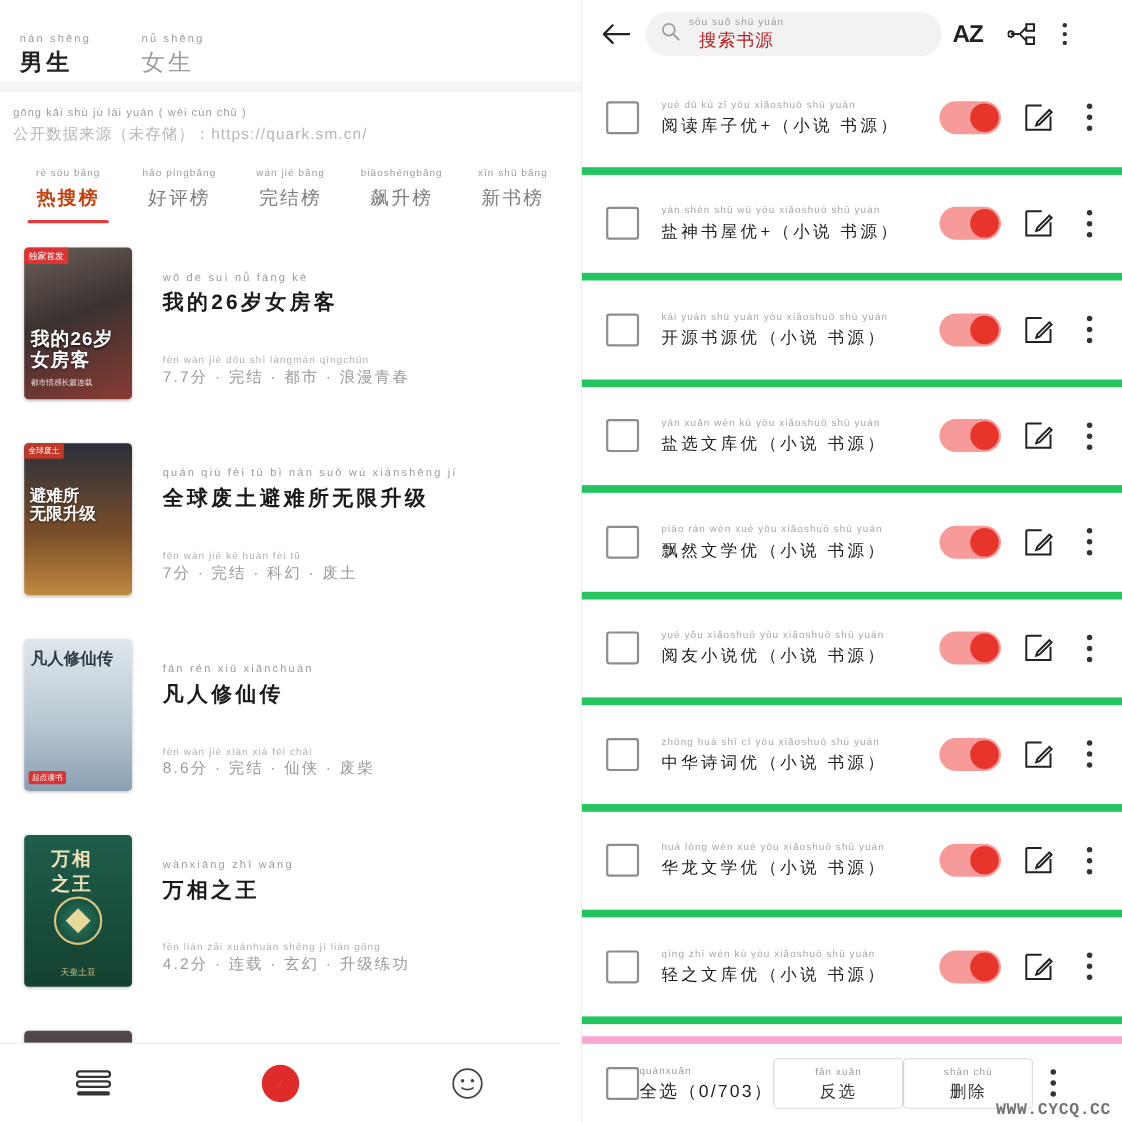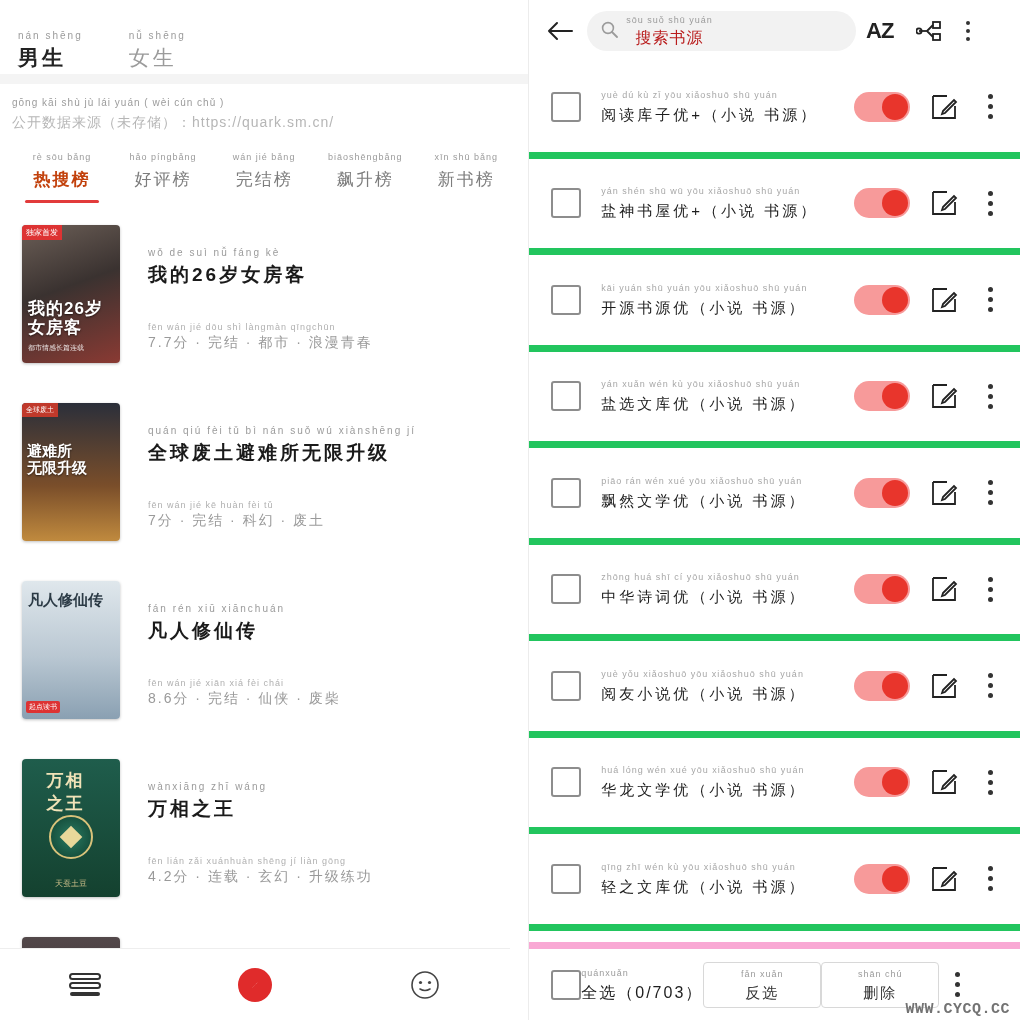--- a/index.html
+++ b/index.html
@@ -595,44 +595,44 @@
         <div class="row-kebab">
             <i></i>
             <i></i>
             <i></i>
           </div>
       </div>
 
       <div class="source-row">
         <div class="checkbox"></div>
         <div class="src-name">
+          <span class="pinyin">yuè yǒu xiǎoshuō yōu      xiǎoshuō  shū yuán</span>
+          <span class="han">阅友小说优（小说 书源）</span>
+        </div>
+        <div class="switch">
+            <span class="knob"></span>
+          </div>
+        <div class="edit-icon">
+          <svg width="28" height="28" viewBox="0 0 28 28">
+              <path d="M3 3 H17 M3 3 V25 H25 V13" fill="none" stroke="#222" stroke-width="1.8"></path>
+              <path d="M13 18 L24 7 L26 9 L15 20 L12 21 Z" fill="none" stroke="#222" stroke-width="1.8"></path>
+            </svg>
+        </div>
+        <div class="row-kebab">
+            <i></i>
+            <i></i>
+            <i></i>
+          </div>
+      </div>
+
+      <div class="source-row">
+        <div class="checkbox"></div>
+        <div class="src-name">
           <span class="pinyin">zhōng huá shī cí yōu      xiǎoshuō  shū yuán</span>
           <span class="han">中华诗词优（小说 书源）</span>
-        </div>
-        <div class="switch">
-            <span class="knob"></span>
-          </div>
-        <div class="edit-icon">
-          <svg width="28" height="28" viewBox="0 0 28 28">
-              <path d="M3 3 H17 M3 3 V25 H25 V13" fill="none" stroke="#222" stroke-width="1.8"></path>
-              <path d="M13 18 L24 7 L26 9 L15 20 L12 21 Z" fill="none" stroke="#222" stroke-width="1.8"></path>
-            </svg>
-        </div>
-        <div class="row-kebab">
-            <i></i>
-            <i></i>
-            <i></i>
-          </div>
-      </div>
-
-      <div class="source-row">
-        <div class="checkbox"></div>
-        <div class="src-name">
-          <span class="pinyin">yuè yǒu xiǎoshuō yōu      xiǎoshuō  shū yuán</span>
-          <span class="han">阅友小说优（小说 书源）</span>
         </div>
         <div class="switch">
             <span class="knob"></span>
           </div>
         <div class="edit-icon">
           <svg width="28" height="28" viewBox="0 0 28 28">
               <path d="M3 3 H17 M3 3 V25 H25 V13" fill="none" stroke="#222" stroke-width="1.8"></path>
               <path d="M13 18 L24 7 L26 9 L15 20 L12 21 Z" fill="none" stroke="#222" stroke-width="1.8"></path>
             </svg>
         </div>

